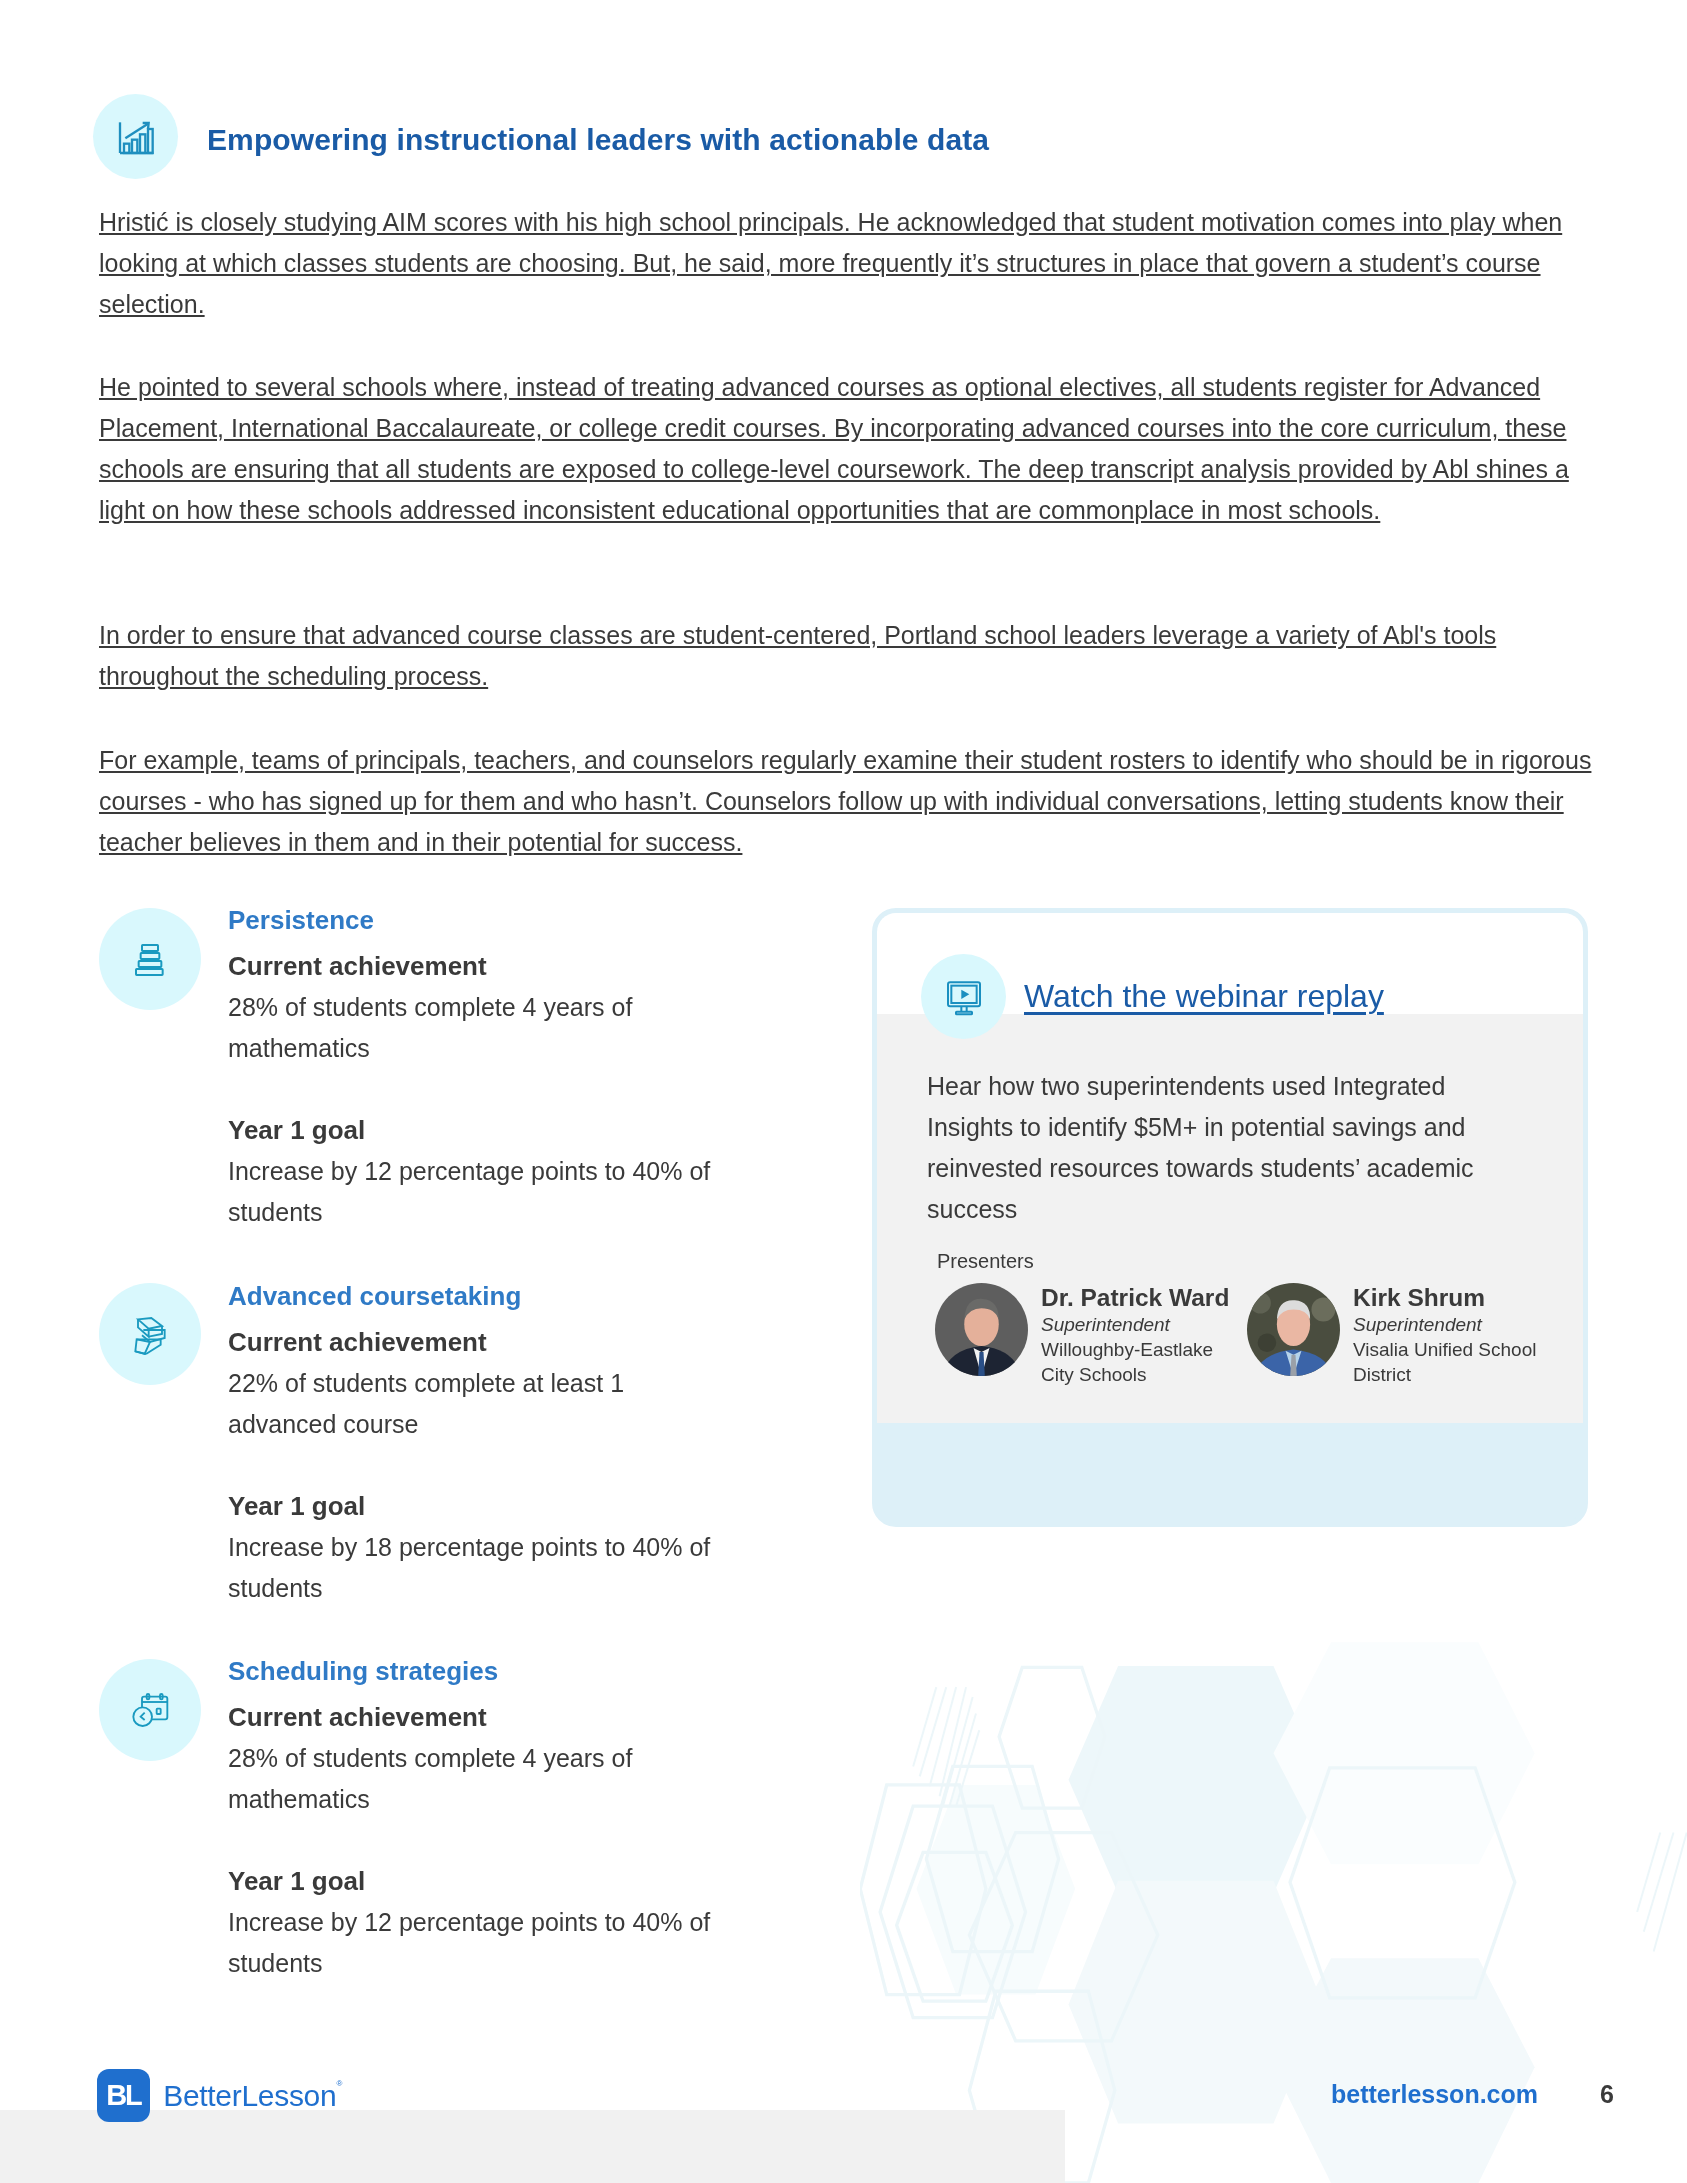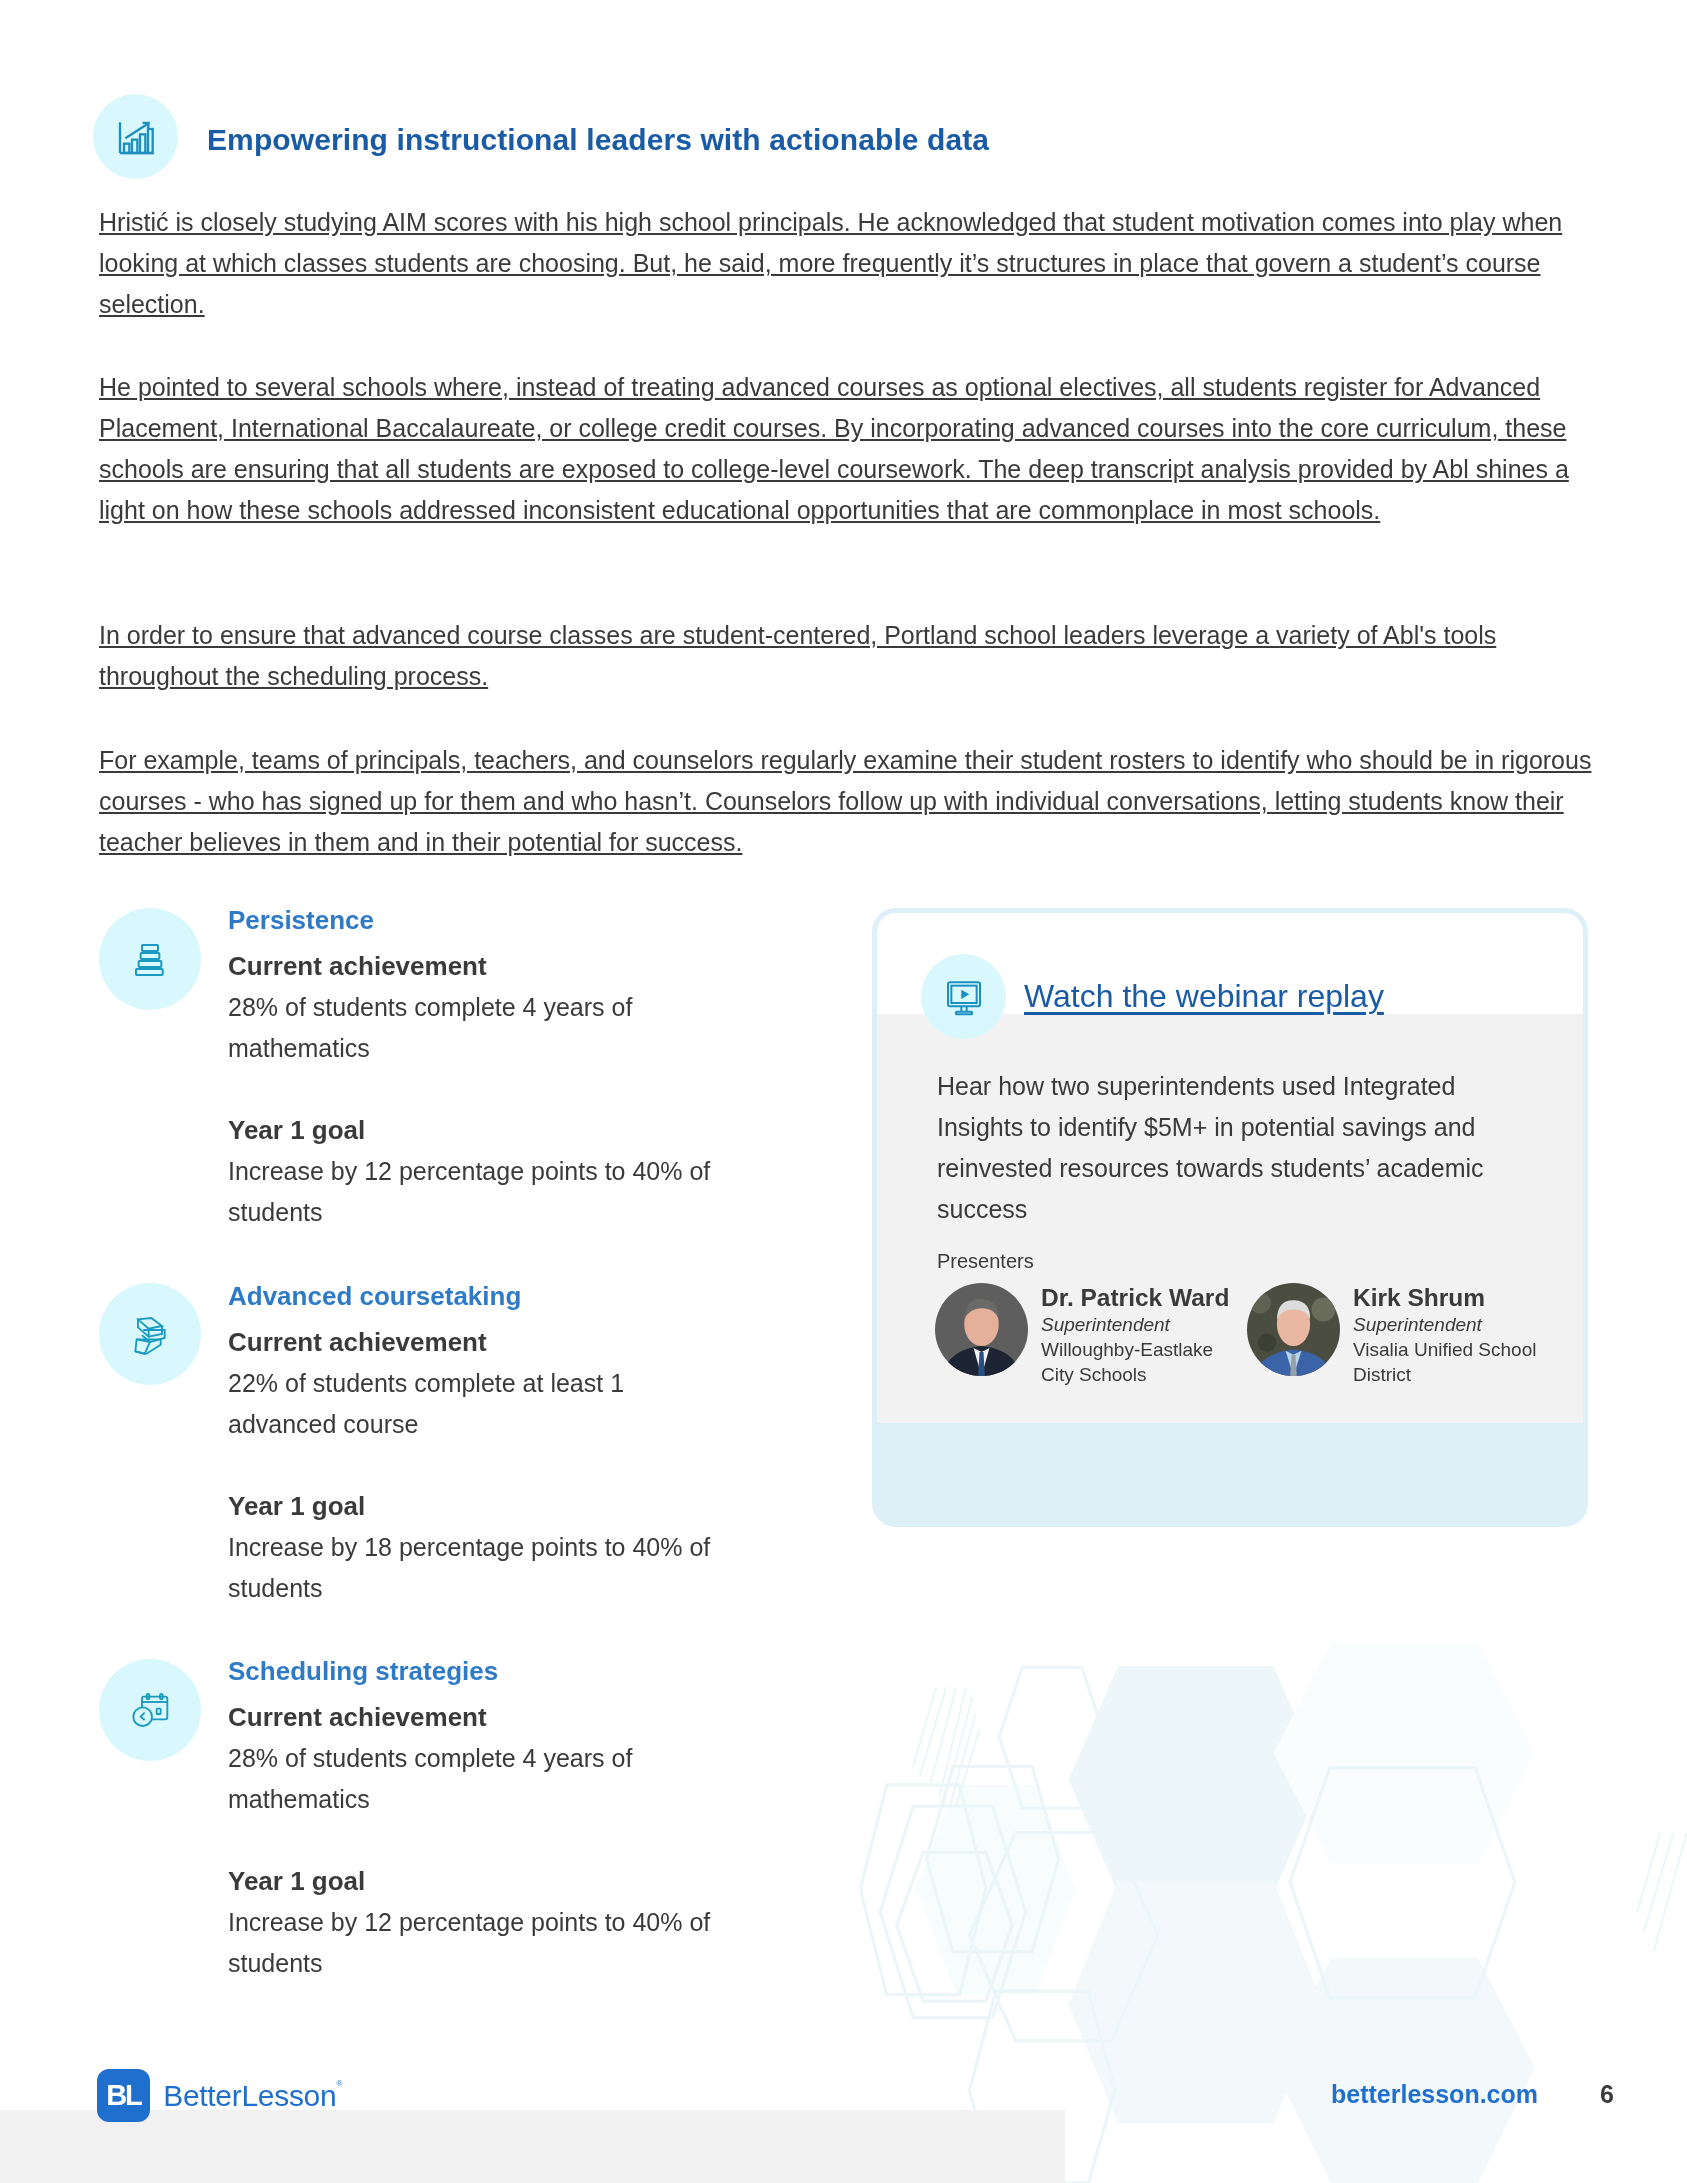--- a/index.html
+++ b/index.html
@@ -21,21 +21,21 @@
   .metric .m-title { font-size: 26px; font-weight: bold; color: #2f7ac6; line-height: 34px; }
   .metric .m-label { font-size: 26px; font-weight: bold; color: #3a3a3a; line-height: 41px; margin-top: 9.3px; }
   .metric .m-text { font-size: 25px; color: #3a3a3a; line-height: 41px; }
   .metric .gap { height: 41px; }
 
   .card { position: absolute; left: 872px; top: 908px; width: 716px; height: 619px; border: 5.3px solid #ddf0f8; border-radius: 24px; background: #ddf0f8; overflow: hidden; z-index: 2; }
   .card-top { position: absolute; left: 0; top: 0; width: 100%; height: 101px; background: #ffffff; }
   .card-mid { position: absolute; left: 0; top: 101px; width: 100%; height: 409px; background: #f2f2f2; }
   .card-link { position: absolute; left: 147px; top: 65px; font-size: 32px; color: #1a5ba6; text-decoration: underline; text-decoration-thickness: 2.6px; text-underline-offset: 5.3px; z-index: 3; }
   .card-icon { left: 44px; top: 41px; }
-  .card-desc { position: absolute; left: 60px; top: 153px; width: 609px; font-size: 25px; line-height: 41px; color: #3a3a3a; z-index: 3; }
+  .card-desc { position: absolute; left: 50px; top: 153px; width: 609px; font-size: 25px; line-height: 41px; color: #3a3a3a; z-index: 3; }
   .presenters-label { position: absolute; left: 60px; top: 337px; font-size: 20px; color: #3a3a3a; z-index: 3; }
   .presenter { position: absolute; top: 370px; z-index: 3; }
   .presenter .avatar { position: absolute; left: 0; top: 0; width: 93px; height: 93px; border-radius: 50%; overflow: hidden; }
   .presenter .p-info { position: absolute; left: 106px; top: 0; width: 212px; }
   .presenter .p-name { font-size: 24.5px; font-weight: bold; color: #3a3a3a; line-height: 29px; }
   .presenter .p-role { font-size: 19px; font-style: italic; color: #3a3a3a; line-height: 25px; }
   .presenter .p-org { font-size: 19px; color: #3a3a3a; line-height: 25px; }
 
   .logos { position: absolute; left: 0; top: 509px; width: 100%; height: 99px; display: flex; align-items: center; justify-content: center; gap: 26.5px; z-index: 3; }
   .logo-aasa { width: 165px; text-align: center; }

